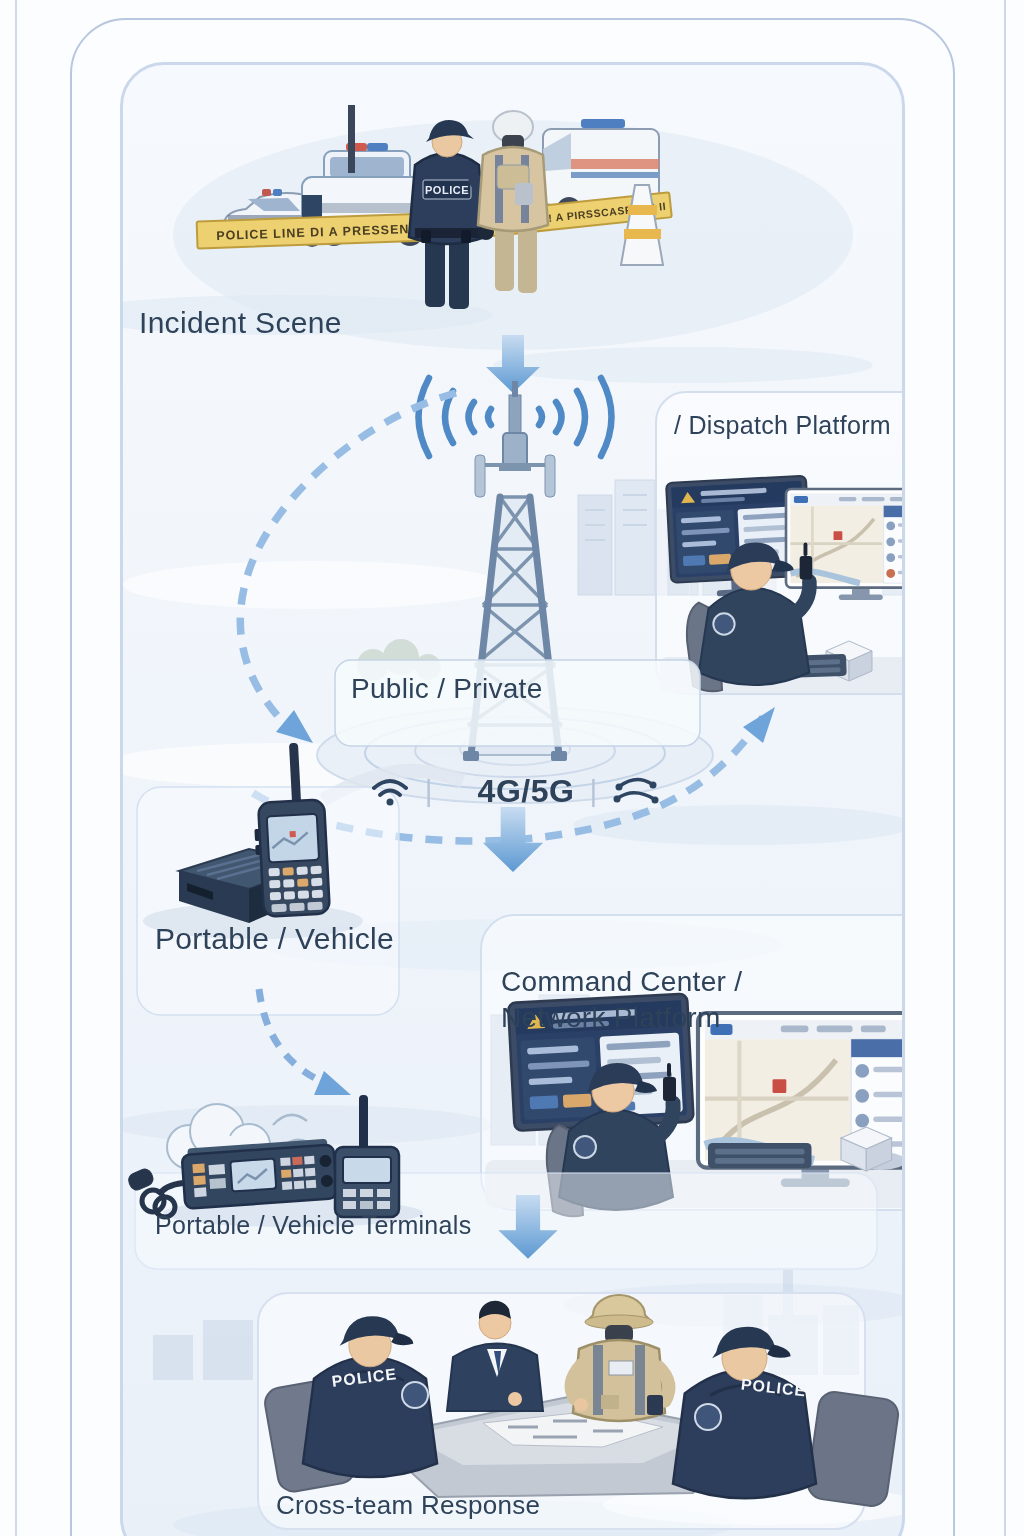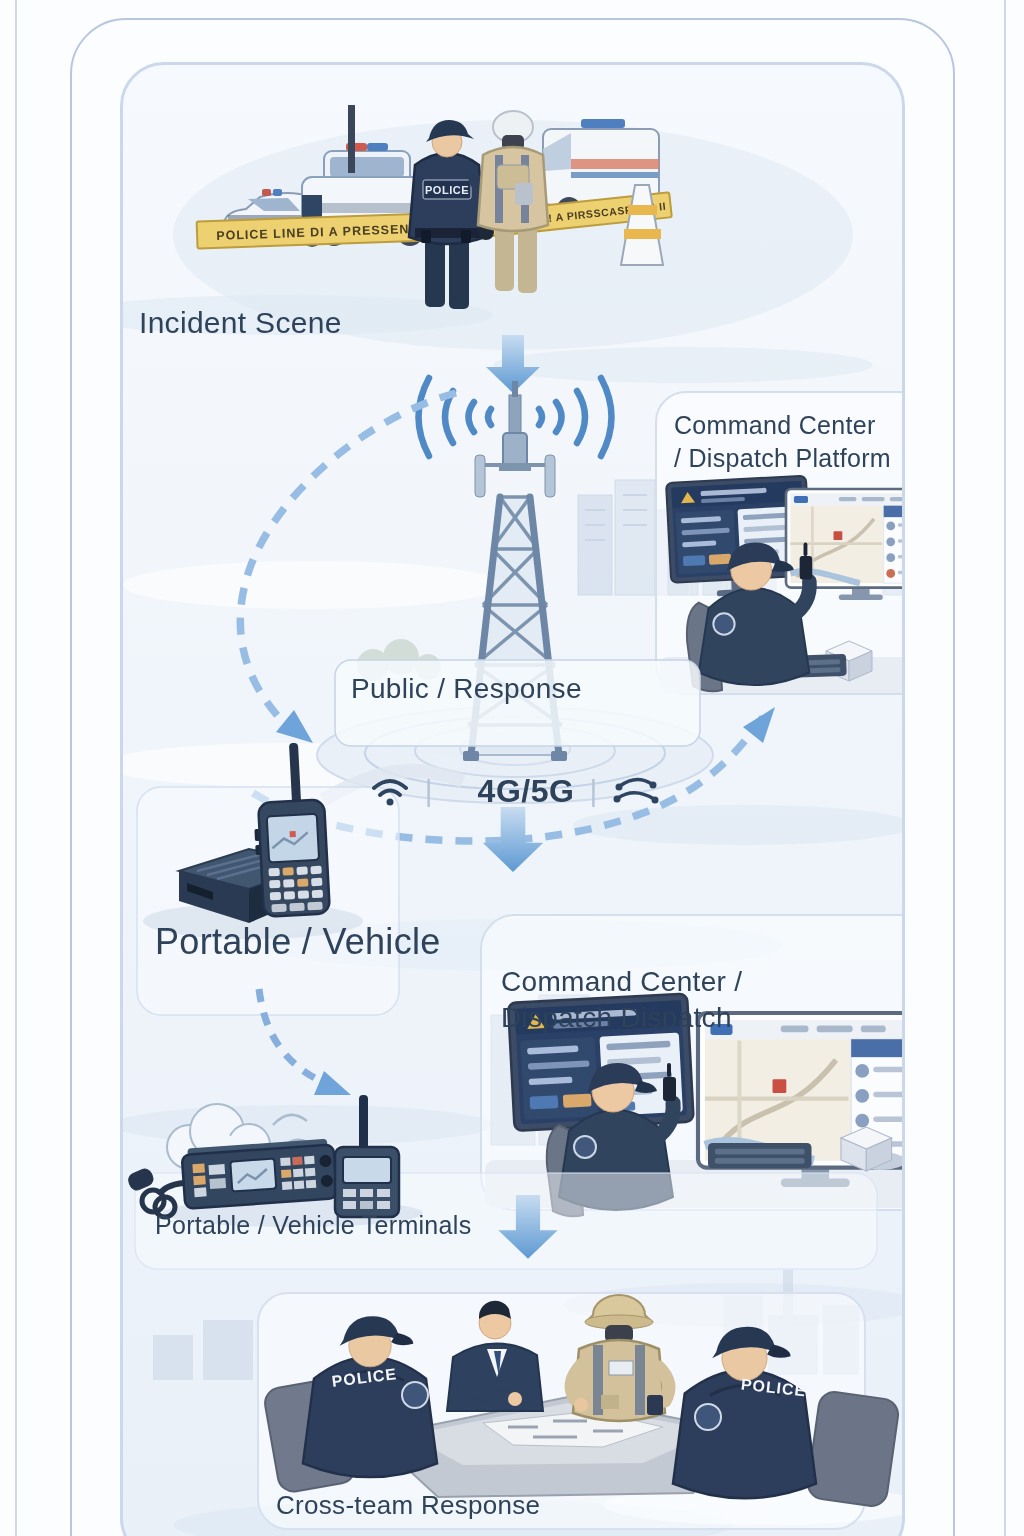--- a/index.html
+++ b/index.html
@@ -10,21 +10,21 @@
              border:2px solid #b9c6e0;border-radius:56px;box-sizing:border-box;}
   .canvas{position:absolute;left:120px;top:62px;width:785px;height:1500px;
           border:3px solid #cbd8ec;border-radius:44px;box-sizing:border-box;
           overflow:hidden;background:linear-gradient(#f6f9fd,#e9f0f8);}
   .canvas svg.art{position:absolute;left:0;top:0;}
   .lbl{position:absolute;color:#2e4259;font-weight:400;text-align:left;
        line-height:1.3;letter-spacing:.3px;pointer-events:none;padding-left:16px;}
   #incident-label{left:0;right:0;top:238px;font-size:30px;}
   #cc-top-label{left:535px;width:280px;top:344px;font-size:25px;line-height:1.3;}
   #network-label{left:212px;width:365px;top:606px;font-size:28px;line-height:1.32;}
-  #terminals1-label{left:16px;width:287px;top:854px;font-size:36px;}
+  #terminals1-label{left:16px;width:287px;top:854px;font-size:30px;}
   #cc-mid-label{left:362px;width:456px;top:870px;font-size:28px;margin-top:29px;}
   #terminals2-label{left:16px;width:366px;top:1144px;font-size:25px;}
   #crossteam-label{left:137px;width:605px;top:1424px;font-size:26px;}
   .techrow{position:absolute;left:192px;width:400px;top:700px;height:52px;
            display:flex;align-items:center;justify-content:center;gap:15px;}
   .techrow .sep{color:#b6c4d8;font-size:30px;font-weight:400;}
   .techrow .tech{color:#2e4259;font-size:32px;font-weight:700;letter-spacing:.5px;margin-left:30px;}
 </style>
 </head>
 <body>
@@ -461,26 +461,25 @@
         </g>
         <use href="#copBack" transform="translate(548,1252) scale(0.98)"></use>
         <circle cx="585" cy="1352" r="13" fill="#3f567a" stroke="#cfd9e8" stroke-width="2"></circle>
         <text x="650" y="1328" text-anchor="middle" font-size="16" font-weight="700" fill="#f4f6f9" letter-spacing="1" transform="rotate(6 650 1328)">POLICE</text>
       </g>
     </svg>
 
     <div class="lbl" id="incident-label">Incident Scene</div>
 
     <div class="lbl" id="cc-top-label">
-      <div>Command Center</div>
       <div>/ Dispatch Platform</div>
     </div>
 
     <div class="lbl" id="network-label">
-      <div>Public / Response</div>
+      <div>Public / Private</div>
     </div>
 
     <div class="techrow">
       <svg width="40" height="32" viewBox="0 0 40 32">
         <path d="M4,13 Q20,-1 36,13" stroke="#2e4562" stroke-width="4" fill="none" stroke-linecap="round"></path>
         <path d="M10,20 Q20,11 30,20" stroke="#2e4562" stroke-width="4" fill="none" stroke-linecap="round"></path>
         <circle cx="20" cy="27" r="3.5" fill="#2e4562"></circle>
       </svg>
       <span class="sep">|</span>
       <span class="tech">4G/5G</span>
@@ -494,20 +493,20 @@
           <circle cx="43" cy="26" r="3.5" fill="#2e4562"></circle>
       </svg>
     </div>
 
     <div class="lbl" id="terminals1-label">
       <div>Portable / Vehicle</div>
     </div>
 
     <div class="lbl" id="cc-mid-label">
       <div>Command Center /</div>
-      <div>Dispatch Dispatch</div>
+      <div>Network Platform</div>
     </div>
 
     <div class="lbl" id="terminals2-label">Portable / Vehicle Terminals</div>
 
     <div class="lbl" id="crossteam-label">Cross-team Response</div>
   </div>
 </div>
 
 </body></html>

